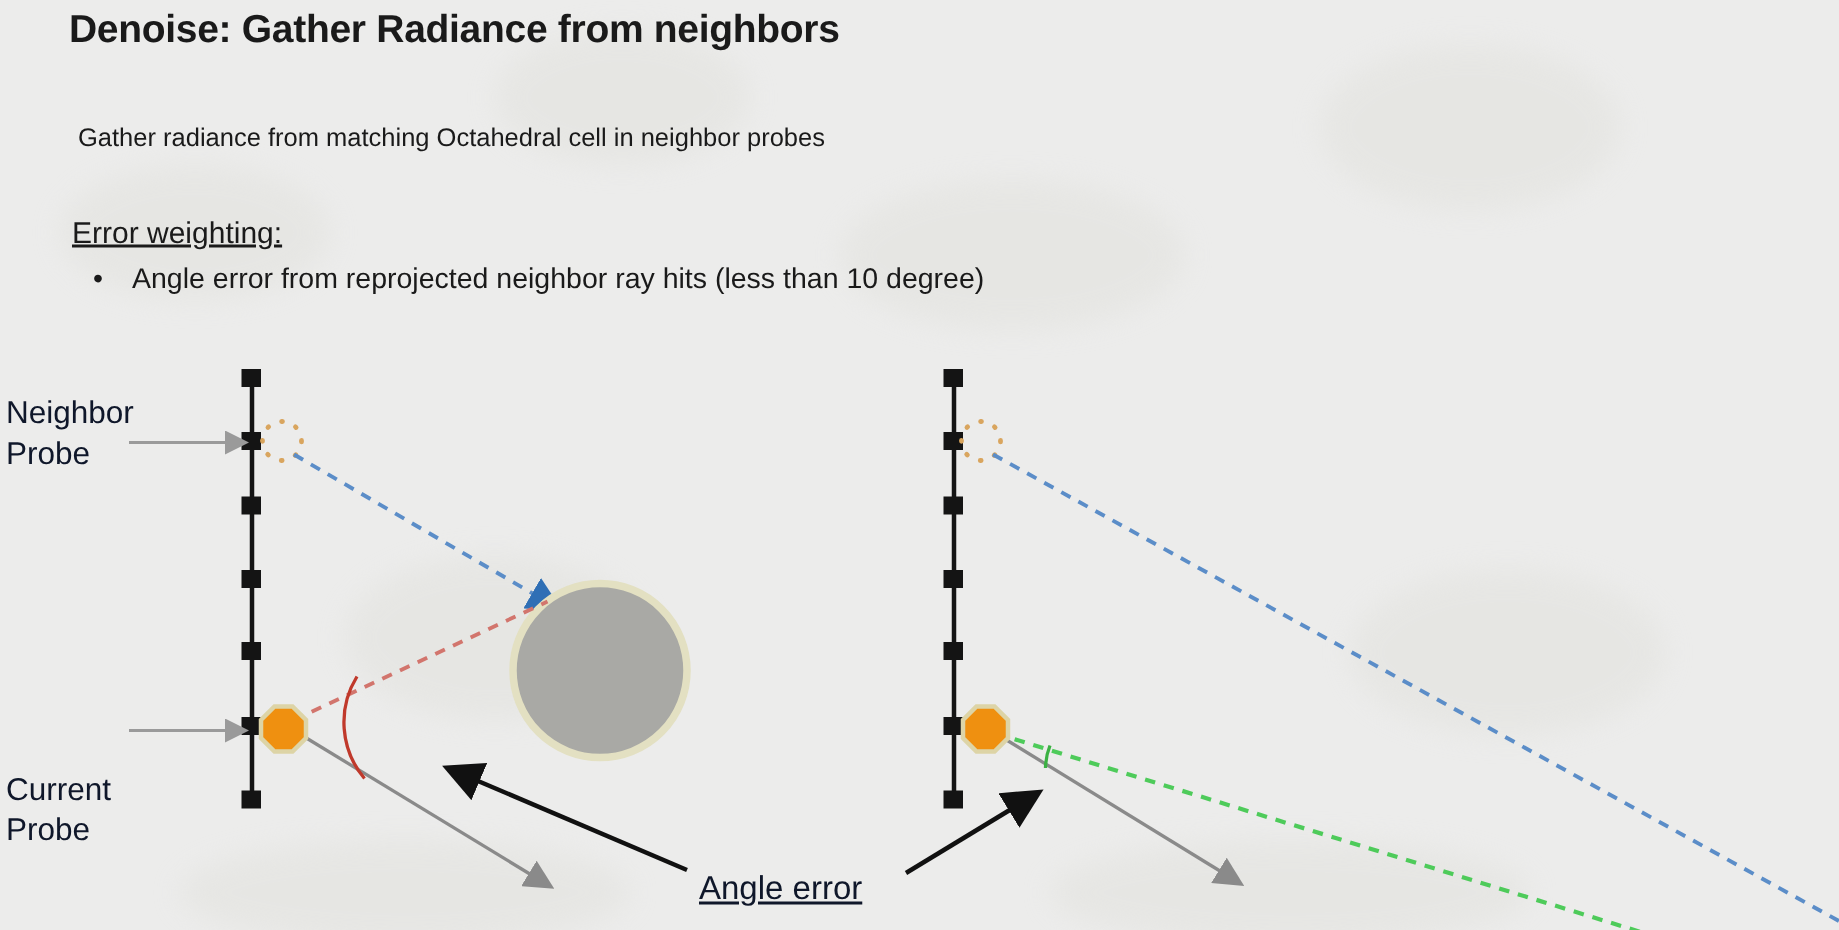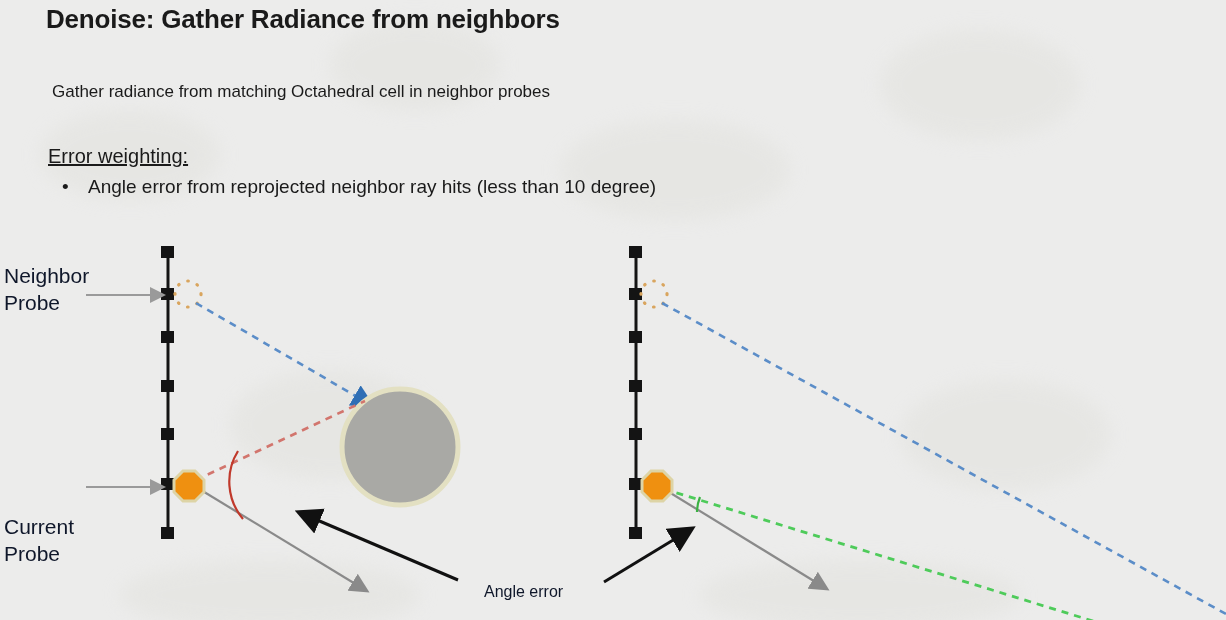--- a/index.html
+++ b/index.html
@@ -21,21 +21,21 @@
   #subtitle{left:52px;top:82px;font-size:17px;}
   #errhead{left:48px;top:145px;font-size:20px;text-decoration:underline;}
   .bullet{position:absolute;left:52px;font-size:19px;color:#1a1a1a;white-space:pre;margin-left:10px;}
   .bullet .dot{display:inline-block;width:26px;}
   #b0{top:176px;}
   #b1{top:205px;}
 
   .lbl{position:absolute;font-size:21px;color:#0f172a;line-height:27px;white-space:pre;}
   #lbl-neighbor{left:4px;top:262px;}
   #lbl-current{left:4px;top:465px;margin-top:48px;}
-  #lbl-angle{left:484px;top:578px;font-size:16px;}
+  #lbl-angle{left:466px;top:578px;font-size:22px;text-decoration:underline;}
 
   svg{position:absolute;left:0;top:0;width:1226px;height:620px;overflow:visible;}
 </style>
 </head>
 <body>
 
 <div id="slide">
 
   <div class="wm" style="left:330px;top:20px;width:170px;height:90px;"></div>
   <div class="wm" style="left:880px;top:30px;width:200px;height:110px;"></div>

